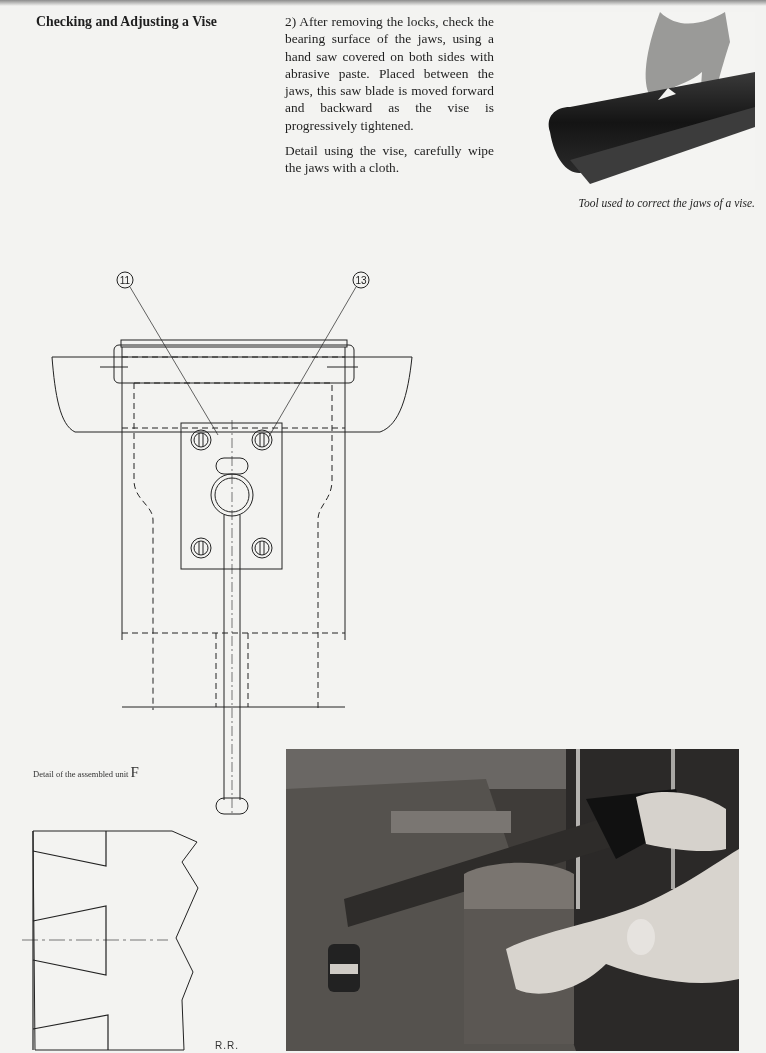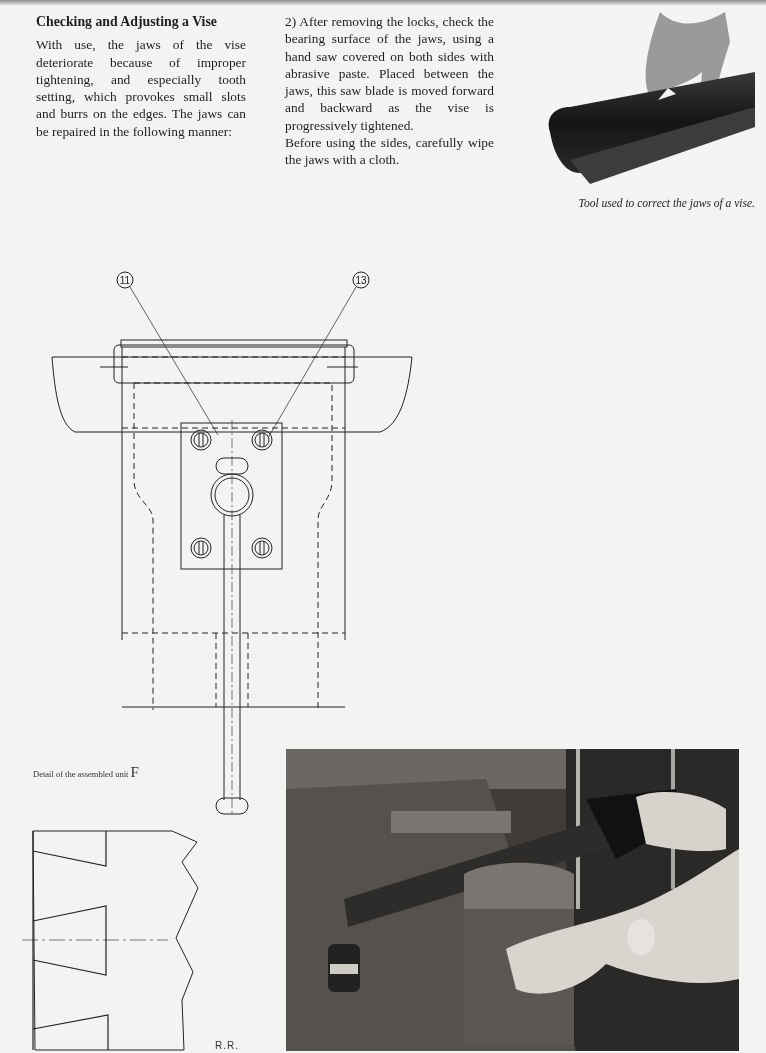--- a/index.html
+++ b/index.html
@@ -6,21 +6,21 @@
   body {
     width:766px; height:1053px; position:relative; overflow:hidden;
     background:#f3f3f1;
     font-family:"Liberation Serif", "DejaVu Serif", serif;
     color:#1e1e1e;
   }
   .topshade { position:absolute; left:0; top:0; width:766px; height:6px;
     background:linear-gradient(#8c8c8c,#f3f3f1); }
   .col { position:absolute; font-size:13.4px; line-height:17.3px; text-align:justify; }
   .col p { margin:0 0 8px 0; }
-  .heading { font-weight:bold; font-size:13.8px; margin:0 0 6px 0; text-align:left; }
+  .heading { font-weight:bold; font-size:13.8px; margin:0 0 20px 0; text-align:left; }
   #col1 { left:36px; top:13px; width:210px; }
   #col2 { left:285px; top:13px; width:209px; }
   .photo1 { position:absolute; left:530px; top:12px; width:225px; height:178px;
     background:#f4f4f2; overflow:hidden; }
   .caption { position:absolute; left:530px; top:197px; width:225px; text-align:right;
     font-style:italic; font-size:11.5px; }
   .photo2 { position:absolute; left:286px; top:749px; width:453px; height:302px;
     background:#4a4845; overflow:hidden; }
   .diagram { position:absolute; left:30px; top:260px; }
   .detail-label { position:absolute; left:33px; top:764px; font-family:Liberation Serif, serif;
@@ -30,26 +30,25 @@
     font-size:10px; color:#333; letter-spacing:1px; }
   .detail { position:absolute; left:20px; top:820px; }
 </style>
 </head>
 <body>
 
 <div class="topshade"></div>
 
 <div id="col1" class="col">
   <div class="heading">Checking and Adjusting a Vise</div>
-  <p>With use, the jaws of the vise deteriorate because of improper tightening, and especially tooth setting, which provokes small slots and burrs on the edges. The jaws can be repaired in the following manner:</p>
 </div>
 
 <div id="col2" class="col">
-  <p style="margin-bottom:0">2) After removing the locks, check the bearing surface of the jaws, using a hand saw covered on both sides with abrasive paste. Placed between the jaws, this saw blade is moved forward and backward as the vise is progressively tightened.</p>
-  <p>Before using the sides, carefully wipe the jaws with a cloth.</p>
+  <p style="margin-bottom:8px">2) After removing the locks, check the bearing surface of the jaws, using a hand saw covered on both sides with abrasive paste. Placed between the jaws, this saw blade is moved forward and backward as the vise is progressively tightened.</p>
+  <p>Detail using the vise, carefully wipe the jaws with a cloth.</p>
 </div>
 
 <div class="photo1">
   <svg width="225" height="178" viewBox="0 0 225 178">
     <defs>
       <linearGradient id="bar" x1="0" y1="0" x2="0" y2="1">
         <stop offset="0" stop-color="#3a3a3a"></stop>
           <stop offset="0.5" stop-color="#141414"></stop>
           <stop offset="1" stop-color="#2a2a2a"></stop>
       </linearGradient>

